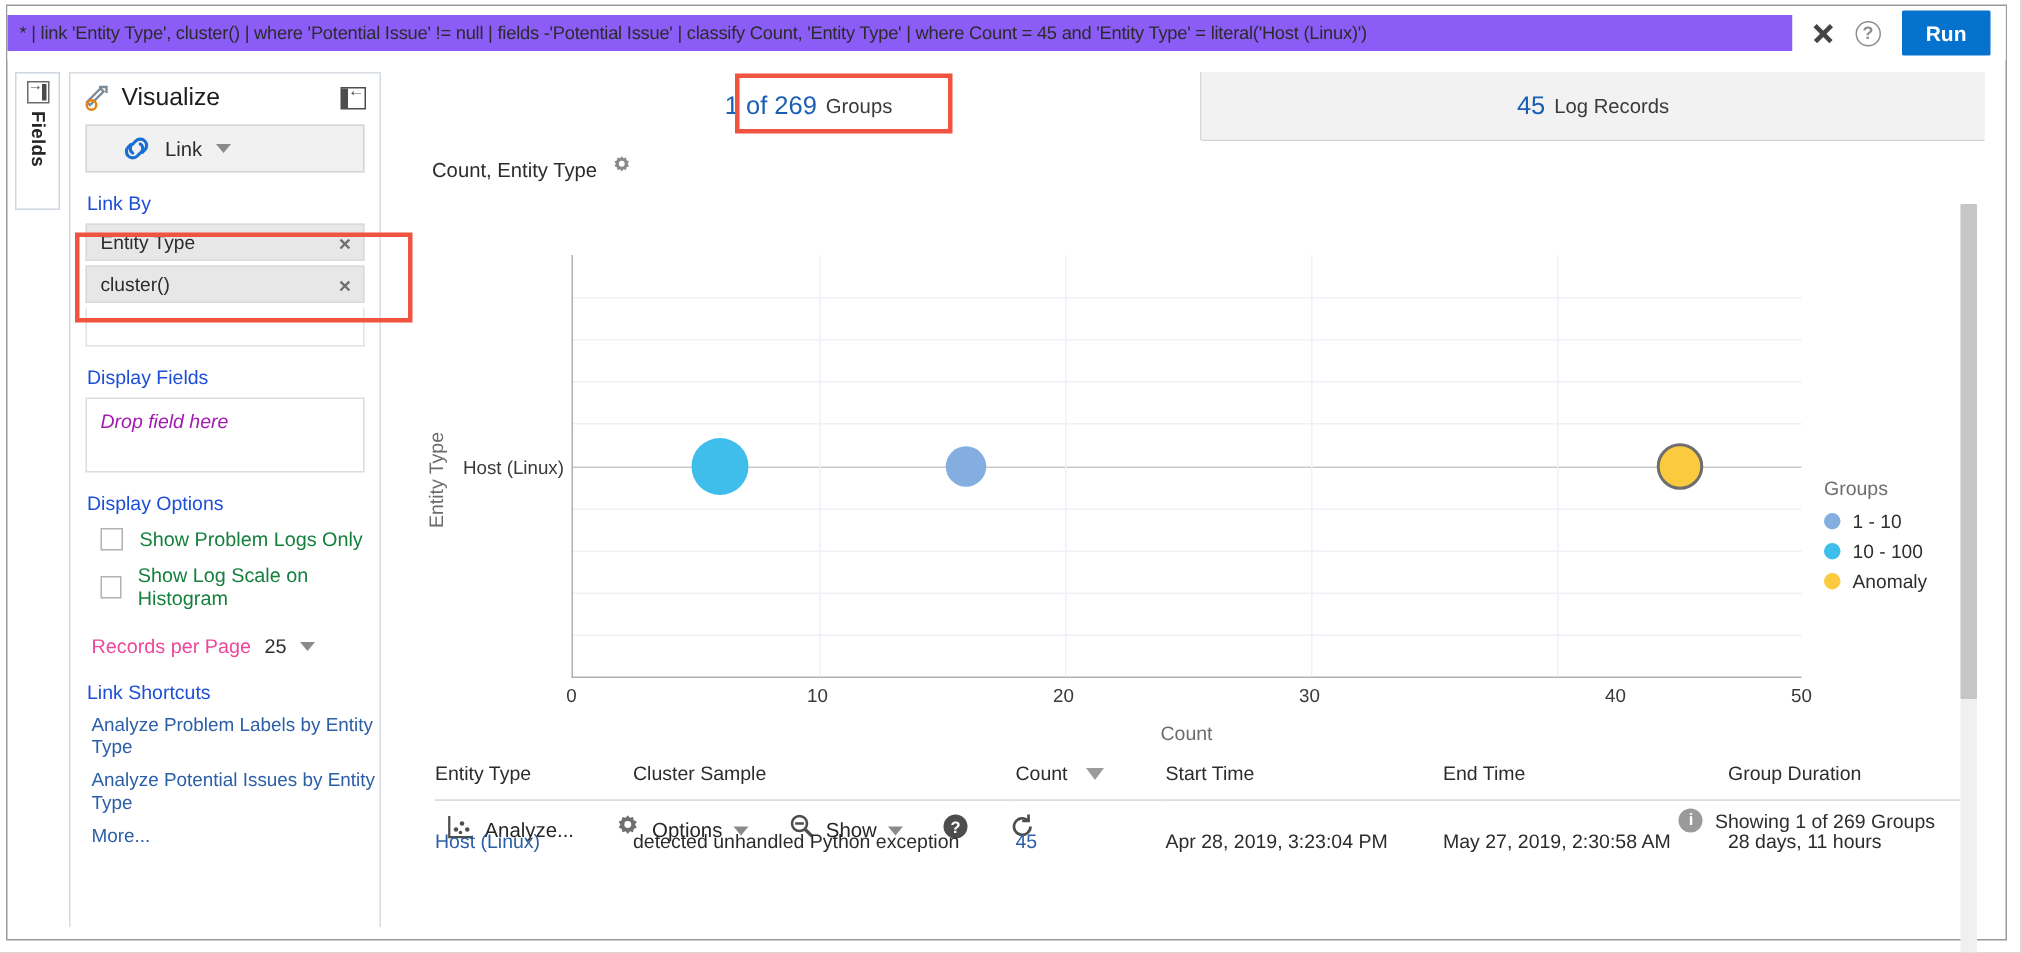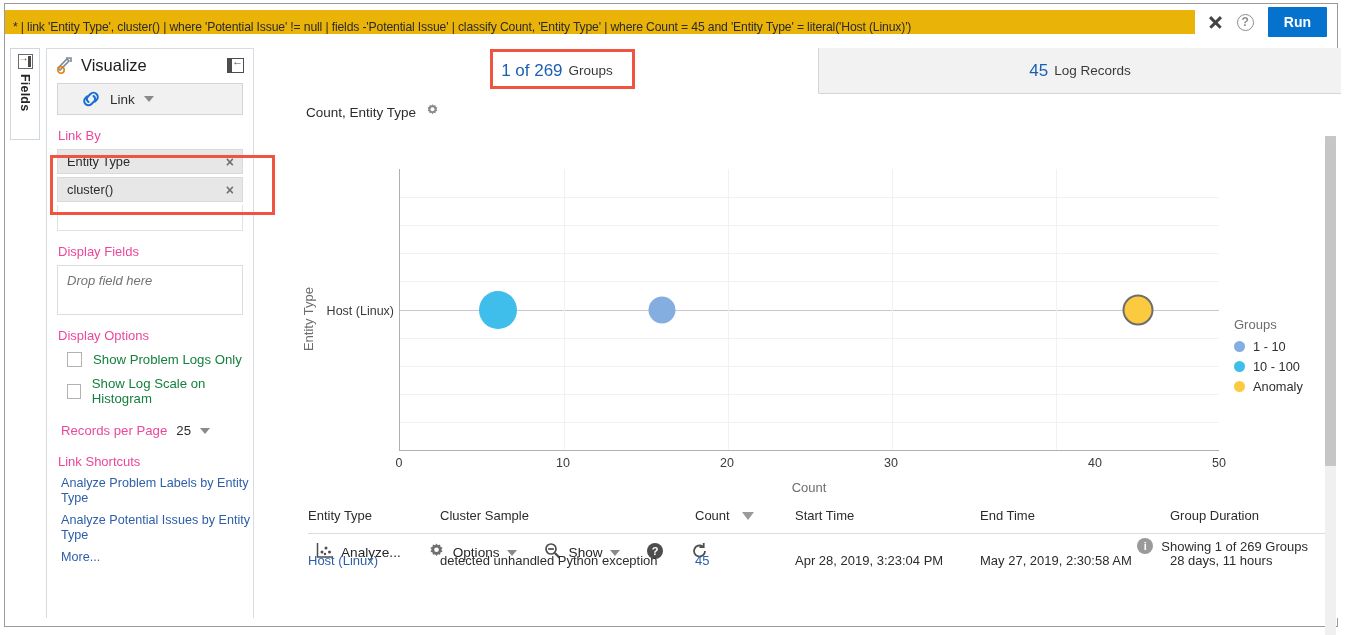--- a/index.html
+++ b/index.html
@@ -25,22 +25,22 @@
   
   .query-bar {
     position: absolute; left: 5px; top: 4px;
     width: 1332px; height: 36px;
     background: #ffffff;
     display: flex; align-items: center;
   }
   .query-input {
     flex: 1 1 auto;
     height: 24px;
-    background: #eab308;
-    display: flex; align-items: flex-end;
+    background: #8b5cf6;
+    display: flex; align-items: center;
     padding-left: 8px;
     overflow: hidden;
   }
   .query-text {
     font-size: 12.2px; color: #2b2b2b; white-space: nowrap;
     letter-spacing: -0.15px;
   }
   .query-actions {
     display: flex; align-items: center; gap: 14px;
     padding: 0 10px 0 12px; height: 36px; background: #fff;
@@ -122,21 +122,21 @@
     display: flex; align-items: center; gap: 9px; padding-left: 23px;
     cursor: pointer;
   }
   .chain-ico { width: 20px; height: 16px; }
   .link-label { font-size: 13.5px; color: #2e2e2e; }
   .caret-down {
     width: 0; height: 0; border-left: 5px solid transparent;
     border-right: 5px solid transparent; border-top: 6px solid #8a8a8a;
   }
   .section-label {
-    font-size: 13px; color: #ec4899; margin: 13px 0 6px 11px;
+    font-size: 13px; color: #1d4ed8; margin: 13px 0 6px 11px;
   }
   .linkby-highlight {
     position: absolute; left: 50px; top: 155px;
     width: 225px; height: 60px;
     border: 3px solid #f0533f; pointer-events: none; z-index: 5;
   }
   .chip-wrap { margin: 0 10px; }
   .chip {
     background: #e7e7e7; border: 1px solid #dadada;
     height: 25px; display: flex; align-items: center;
@@ -148,21 +148,21 @@
   .empty-drop {
     margin: 0 10px; height: 26px; border: 1px solid #e2e2e2;
     border-top: none; background: #fff;
   }
   .drop-zone {
     margin: 4px 10px 0 10px; height: 50px;
     border: 1px solid #dcdcdc; background: #fff;
     display: flex; align-items: flex-start; padding: 7px 0 0 9px;
   }
   .drop-zone span {
-    font-size: 13px; color: #737373; font-style: italic;
+    font-size: 13px; color: #a21caf; font-style: italic;
   }
   .chk-row {
     display: flex; align-items: center; gap: 11px;
     margin: 9px 0 0 20px; cursor: pointer;
   }
   .chk-box {
     width: 15px; height: 15px; border: 1.4px solid #b2b2b2; background: #fff;
   }
   .chk-label { font-size: 13.2px; color: #15803d; }
   .rpp-row {
@@ -170,21 +170,21 @@
     margin: 17px 0 0 14px; cursor: pointer;
   }
   .rpp-label { font-size: 13.2px; color: #ec4899; }
   .rpp-value { font-size: 13.2px; color: #2e2e2e; }
   .shortcut-link {
     display: block; font-size: 12.6px; color: #2c5fa8;
     margin: 7px 0 0 14px; width: 205px; line-height: 15px; cursor: pointer;
   }
   
   .main-panel {
-    position: absolute; left: 296px; top: 48px;
+    position: absolute; left: 278px; top: 48px;
     width: 1045px; height: 570px;
     background: #ffffff;
   }
   .tabs-row {
     display: flex; height: 46px;
     border-bottom: 1px solid #d5d5d5;
     background: #f2f2f2;
   }
   .tab {
     display: flex; align-items: center; justify-content: center;

